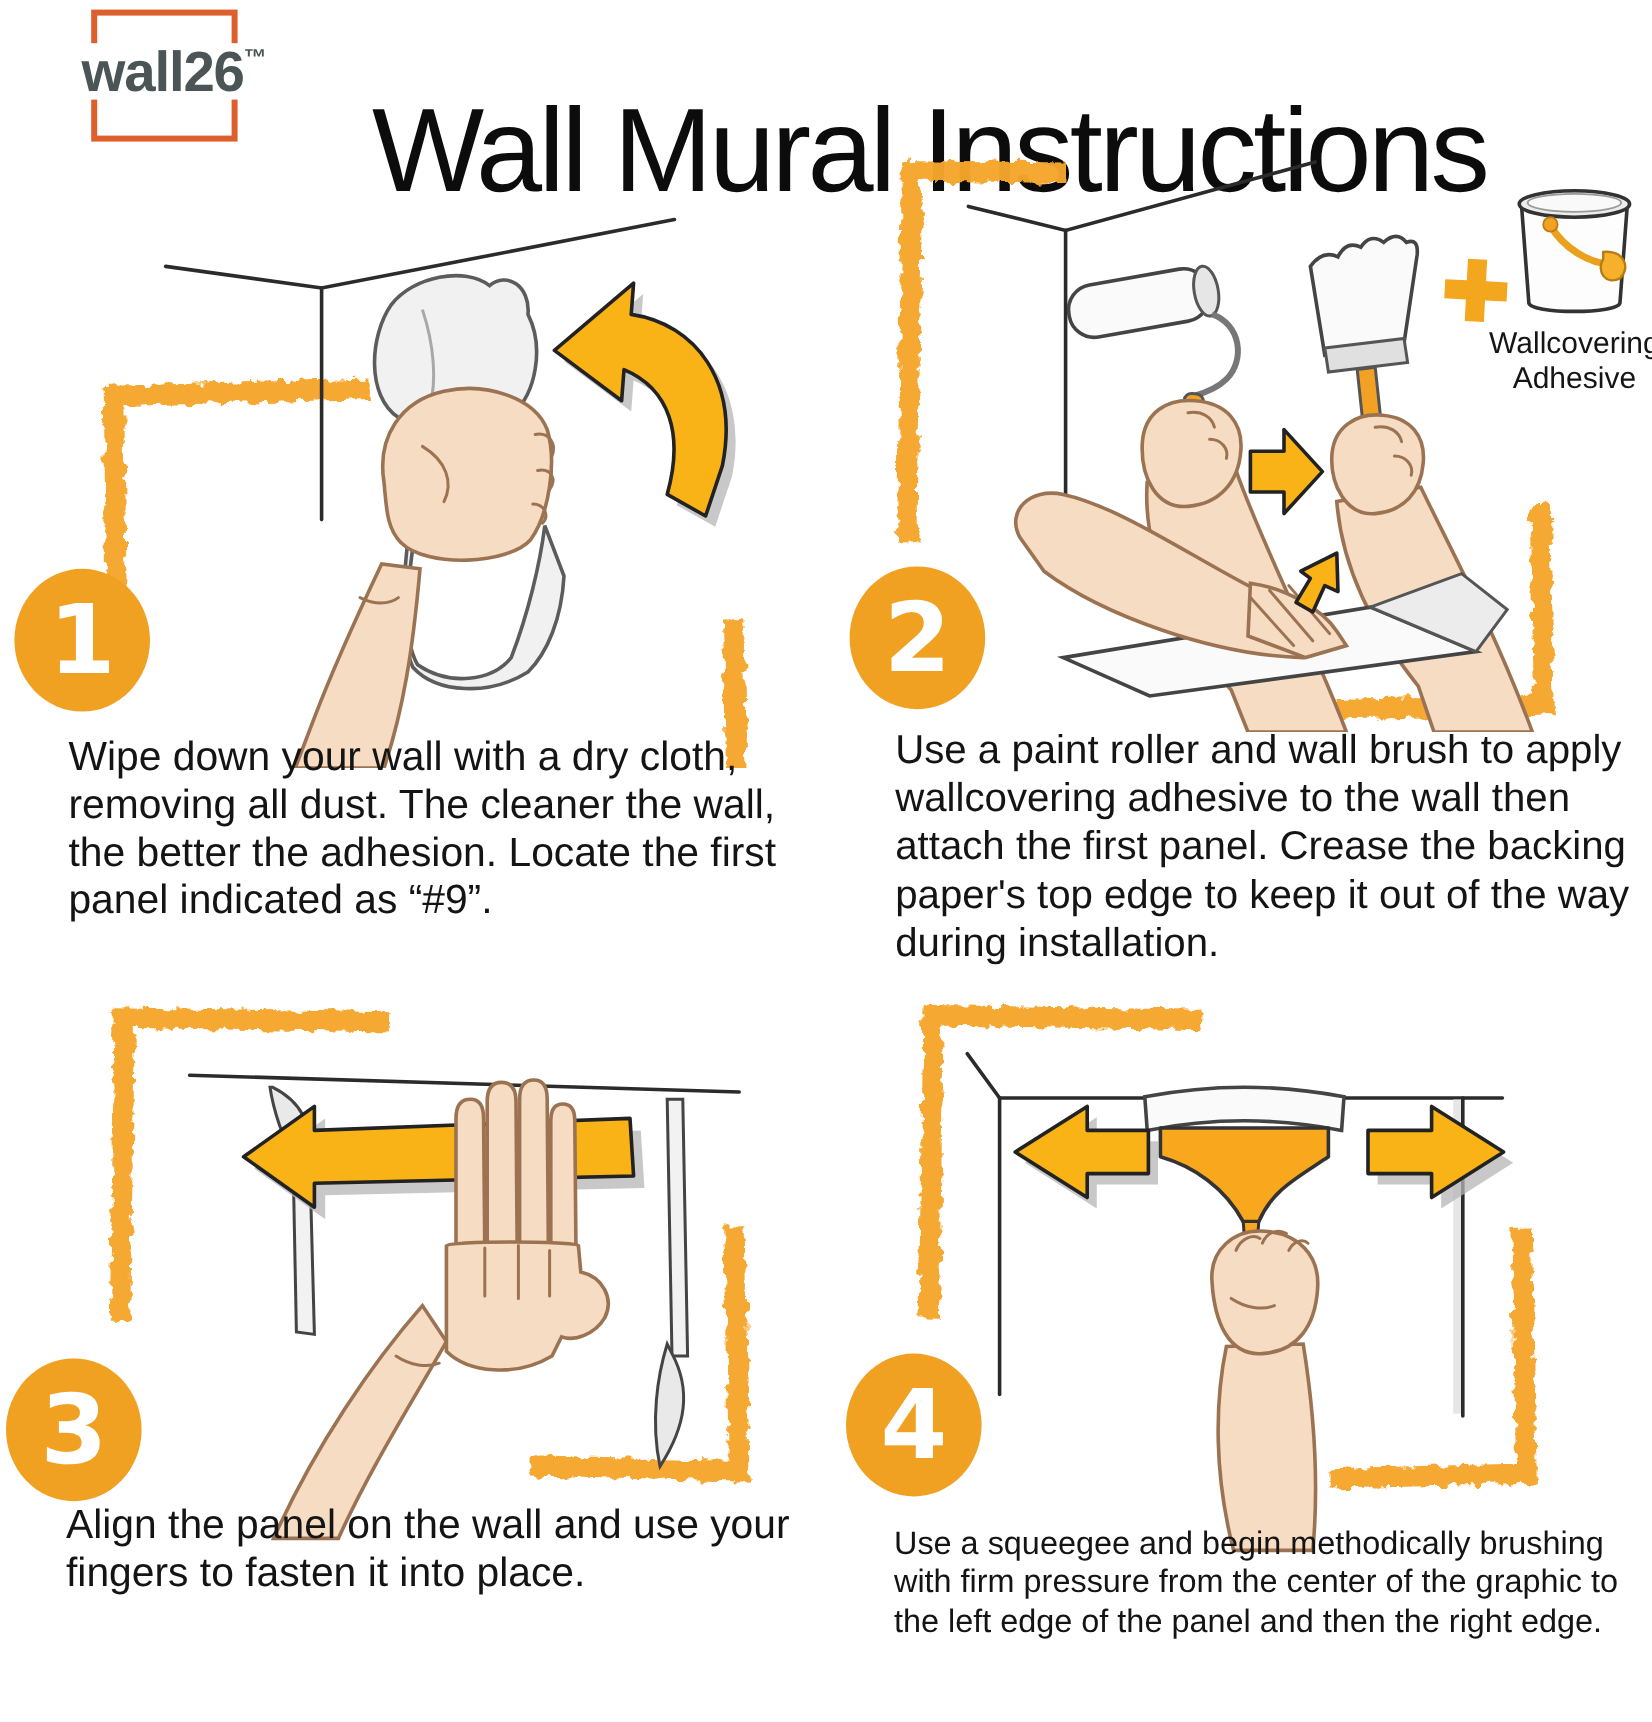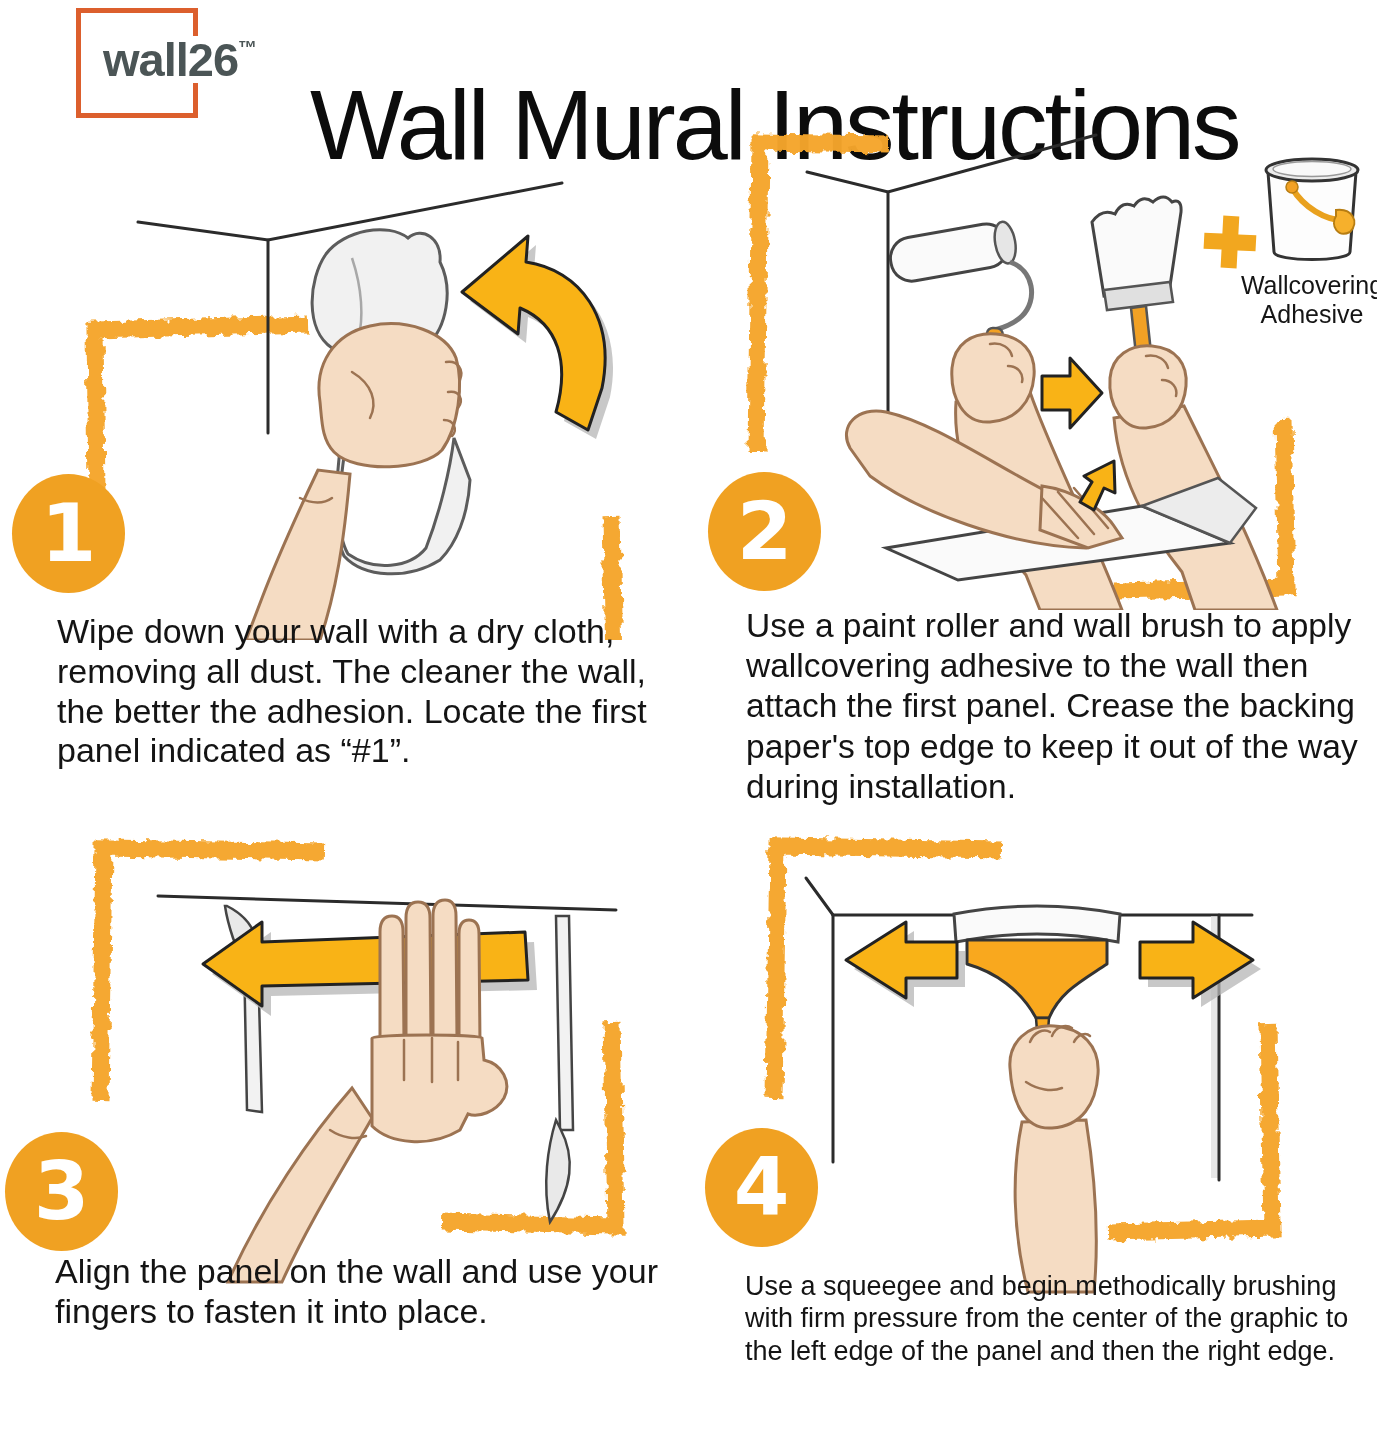--- a/index.html
+++ b/index.html
@@ -3,21 +3,21 @@
 <meta charset="utf-8">
 <style>
   html,body{margin:0;padding:0;background:#ffffff;}
   .page{position:relative;width:1377px;height:1435px;background:#fff;overflow:hidden;
         font-family:"Liberation Sans",sans-serif;color:#111;}
   
   .logo-frame{position:absolute;left:76px;top:8px;width:112px;height:100px;
               border:5px solid #DC5F2D;}
   .logo-text{position:absolute;left:60px;top:36px;font-weight:bold;font-size:47px;
              letter-spacing:-1px;color:#4B5556;background:#fff;padding:0 8px;line-height:1.0;
-             white-space:nowrap;margin-left:35px;}
+             white-space:nowrap;}
   .logo-tm{font-size:19px;vertical-align:22px;letter-spacing:0;}
   .page-title{position:absolute;left:262px;top:0px;font-size:99px;line-height:1.2;
               letter-spacing:-3px;color:#0c0c0c;white-space:nowrap;font-weight:400;margin-left:48px;}
   
   .illus{position:absolute;display:block;}
   .badge{position:absolute;width:113px;height:119px;border-radius:50%;background:#F0A122;
          color:#fff;display:flex;align-items:center;justify-content:center;
          font-family:"DejaVu Sans",sans-serif;font-weight:bold;font-size:80px;line-height:1;}
   .b1{left:12px;top:474px;}
   .b2{left:708px;top:472px;}
@@ -93,21 +93,21 @@
     <g>
       <path class="shadow" d="M462,152 L528,96 L526,122 C580,130 616,178 602,248 L588,290 L556,272
         C570,222 558,184 520,168 L518,194 Z" transform="translate(8,9)"></path>
       <path class="gold" d="M462,152 L528,96 L526,122 C580,130 616,178 602,248 L588,290 L556,272
         C570,222 558,184 520,168 L518,194 Z"></path>
     </g>
   </svg>
   <div class="badge b1">
       <span>1</span>
     </div>
-  <p class="steptext t1">Wipe down your wall with a dry cloth, removing all dust. The cleaner the wall, the better the adhesion. Locate the first panel indicated as “#1”.</p>
+  <p class="steptext t1">Wipe down your wall with a dry cloth, removing all dust. The cleaner the wall, the better the adhesion. Locate the first panel indicated as “#9”.</p>
 
   <svg class="illus" style="left:690px;top:130px" width="687" height="480" viewBox="0 0 687 480">
     <g filter="url(#crayon)">
       <polyline class="crayon" points="198,14 70,12 66,322"></polyline>
     </g>
     <g filter="url(#crayon)">
       <polyline class="crayon" points="593,290 597,457 424,461"></polyline>
     </g>
     <g>
       <polyline class="wline" points="117,42 198,62 406,5"></polyline>

